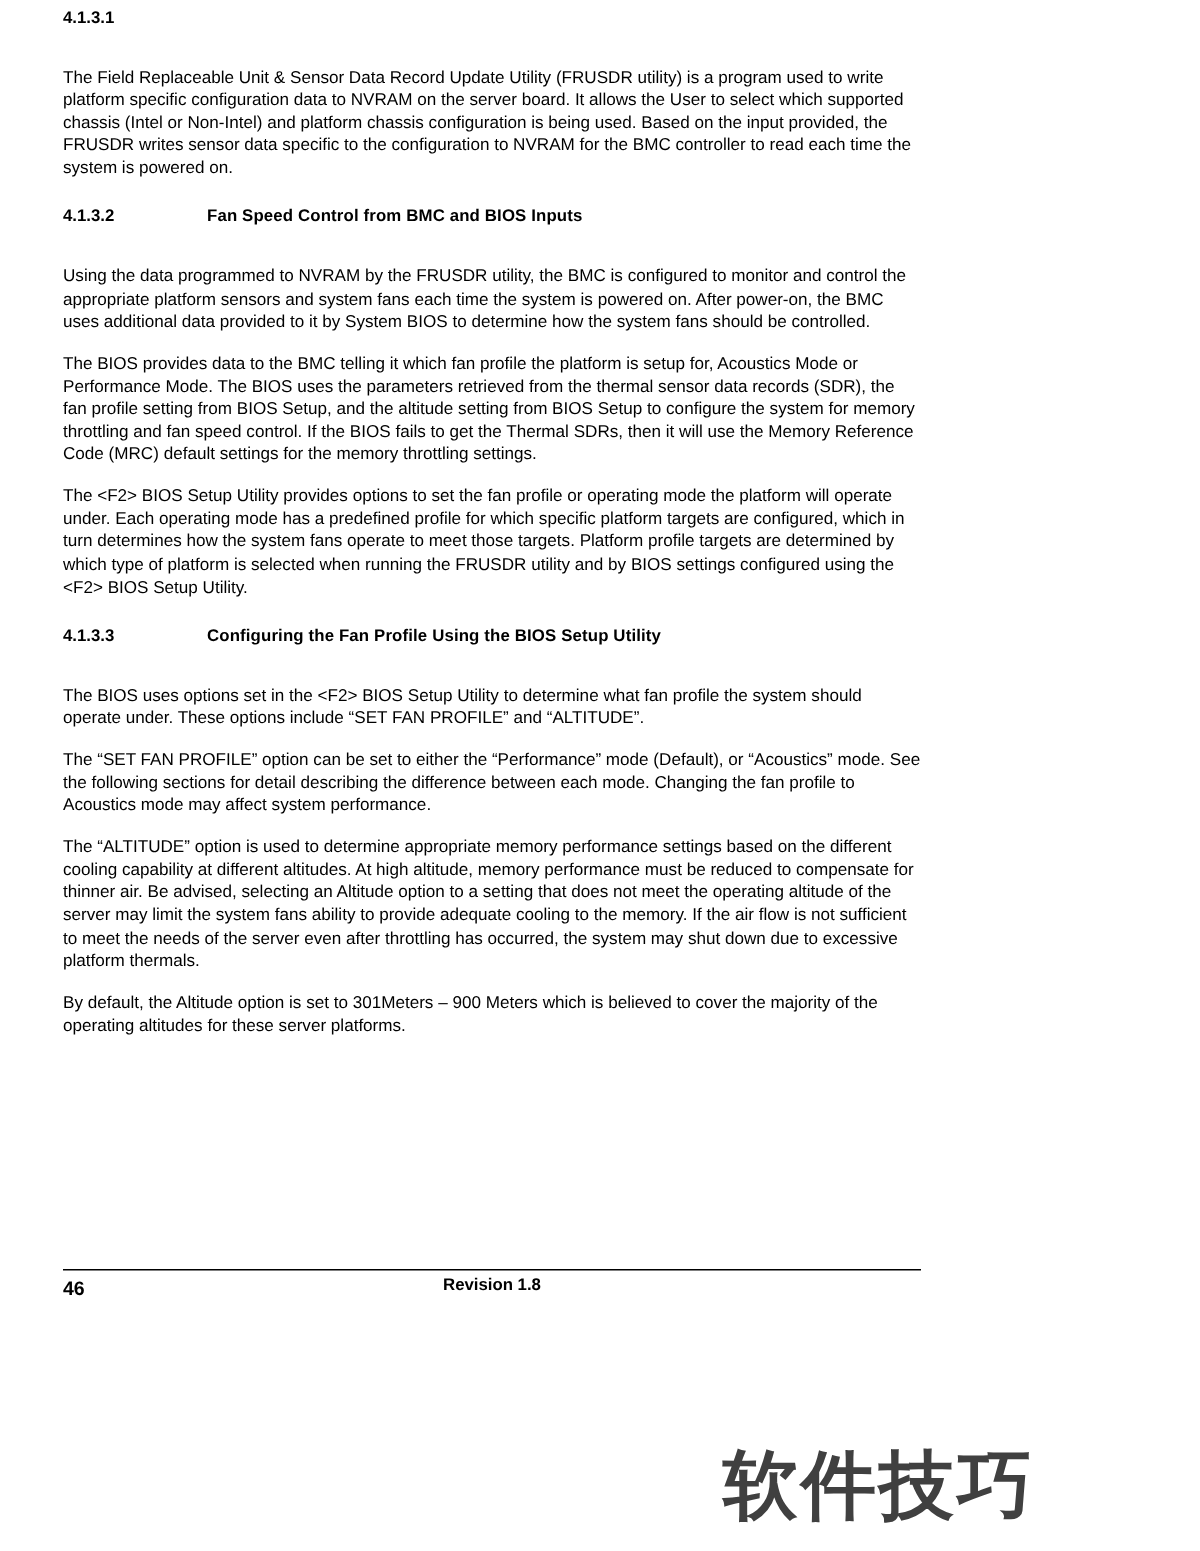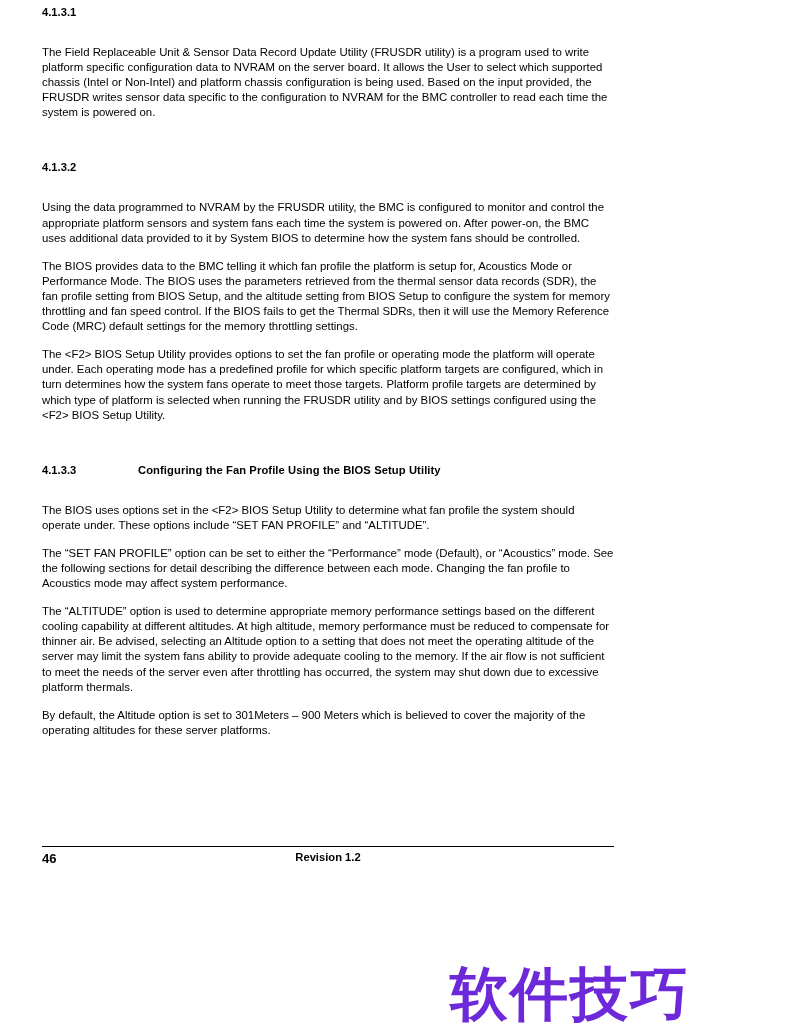--- a/index.html
+++ b/index.html
@@ -37,21 +37,21 @@
   }
   .sec-head .num {
     width: 96px;
     flex: 0 0 96px;
   }
   .sec-head .ttl {
     flex: 1 1 auto;
     letter-spacing: 0.1px;
   }
   .h-first { margin-top: 6px; }
-  .h-gap { margin-top: 41px; }
+  .h-gap { margin-top: 18px; }
   p {
     margin: 0;
     font-size: 11.4px;
     line-height: 15.1px;
     text-align: left;
   }
   .p-after-head { margin-top: 27px; }
   .p-gap { margin-top: 13px; }
   .footer {
     position: absolute;
@@ -83,62 +83,63 @@
   }
   .footer-center2 {
     text-align: center;
     font-size: 11.2px;
     font-weight: bold;
     margin-top: 1px;
   }
   .watermark {
     position: absolute;
     right: 18px;
-    bottom: 0;
-    font-size: 58px;
+    bottom: 10px;
+    font-size: 50px;
     font-weight: bold;
-    color: #6d28d9;
+    color: #404040;
     letter-spacing: 2px;
     font-family: "DejaVu Sans", sans-serif;
     white-space: nowrap;
   }
 </style>
 </head>
 <body>
 
 <div class="page">
 
   <div class="content">
 
     <div class="sec-head h-first">
       <span class="num">4.1.3.1</span>
     </div>
     <p class="p-after-head">The Field Replaceable Unit &amp; Sensor Data Record Update Utility (FRUSDR utility) is a program used to write platform specific configuration data to NVRAM on the server board. It allows the User to select which supported chassis (Intel or Non-Intel) and platform chassis configuration is being used. Based on the input provided, the FRUSDR writes sensor data specific to the configuration to NVRAM for the BMC controller to read each time the system is powered on.</p>
 
     <div class="sec-head h-gap">
       <span class="num">4.1.3.2</span>
+      <span class="ttl">Fan Speed Control from BMC and BIOS Inputs</span>
     </div>
     <p class="p-after-head">Using the data programmed to NVRAM by the FRUSDR utility, the BMC is configured to monitor and control the appropriate platform sensors and system fans each time the system is powered on. After power-on, the BMC uses additional data provided to it by System BIOS to determine how the system fans should be controlled.</p>
     <p class="p-gap">The BIOS provides data to the BMC telling it which fan profile the platform is setup for, Acoustics Mode or Performance Mode. The BIOS uses the parameters retrieved from the thermal sensor data records (SDR), the fan profile setting from BIOS Setup, and the altitude setting from BIOS Setup to configure the system  for memory throttling and fan speed control. If the BIOS fails to get the Thermal SDRs, then it will use the Memory Reference Code (MRC) default settings for the memory throttling settings.</p>
     <p class="p-gap">The &lt;F2&gt; BIOS Setup Utility provides options to set the fan profile or operating mode the platform will operate under. Each operating mode has a predefined profile for which specific platform targets are configured, which in turn determines how the system fans operate to meet those targets. Platform profile targets are determined by which type of platform is selected when running the FRUSDR utility and by BIOS settings configured using the &lt;F2&gt; BIOS Setup Utility.</p>
 
     <div class="sec-head h-gap">
       <span class="num">4.1.3.3</span>
       <span class="ttl">Configuring the Fan Profile Using the BIOS Setup Utility</span>
     </div>
     <p class="p-after-head">The BIOS uses options set in the &lt;F2&gt; BIOS Setup Utility to determine what fan profile the system should operate under. These options include “SET FAN PROFILE” and “ALTITUDE”.</p>
     <p class="p-gap">The “SET FAN PROFILE” option can be set to either the “Performance” mode (Default), or “Acoustics” mode.  See the following sections for detail describing the difference between each mode. Changing the fan profile to Acoustics mode may affect system performance.</p>
     <p class="p-gap">The “ALTITUDE” option is used to determine appropriate memory performance settings based on the different cooling capability at different altitudes.  At high altitude, memory performance must be reduced to compensate for thinner air. Be advised, selecting an Altitude option to a setting that does not meet the operating altitude of the server may limit the system fans ability to provide adequate cooling to the memory.  If the air flow is not sufficient to meet the needs of the server even after throttling has occurred, the system may shut down due to excessive platform thermals.</p>
     <p class="p-gap">By default, the Altitude option is set to 301Meters – 900 Meters which is believed to cover the majority of the operating altitudes for these server platforms.</p>
 
   </div>
 
   <div class="footer">
     <div class="footer-rule"></div>
     <div class="footer-row">
       <span class="footer-pageno">46</span>
-      <div class="footer-center">Revision 1.2</div>
+      <div class="footer-center">Revision 1.8</div>
     </div>
   </div>
 
   <div class="watermark">软件技巧</div>
 
 </div>
 
 </body></html>

